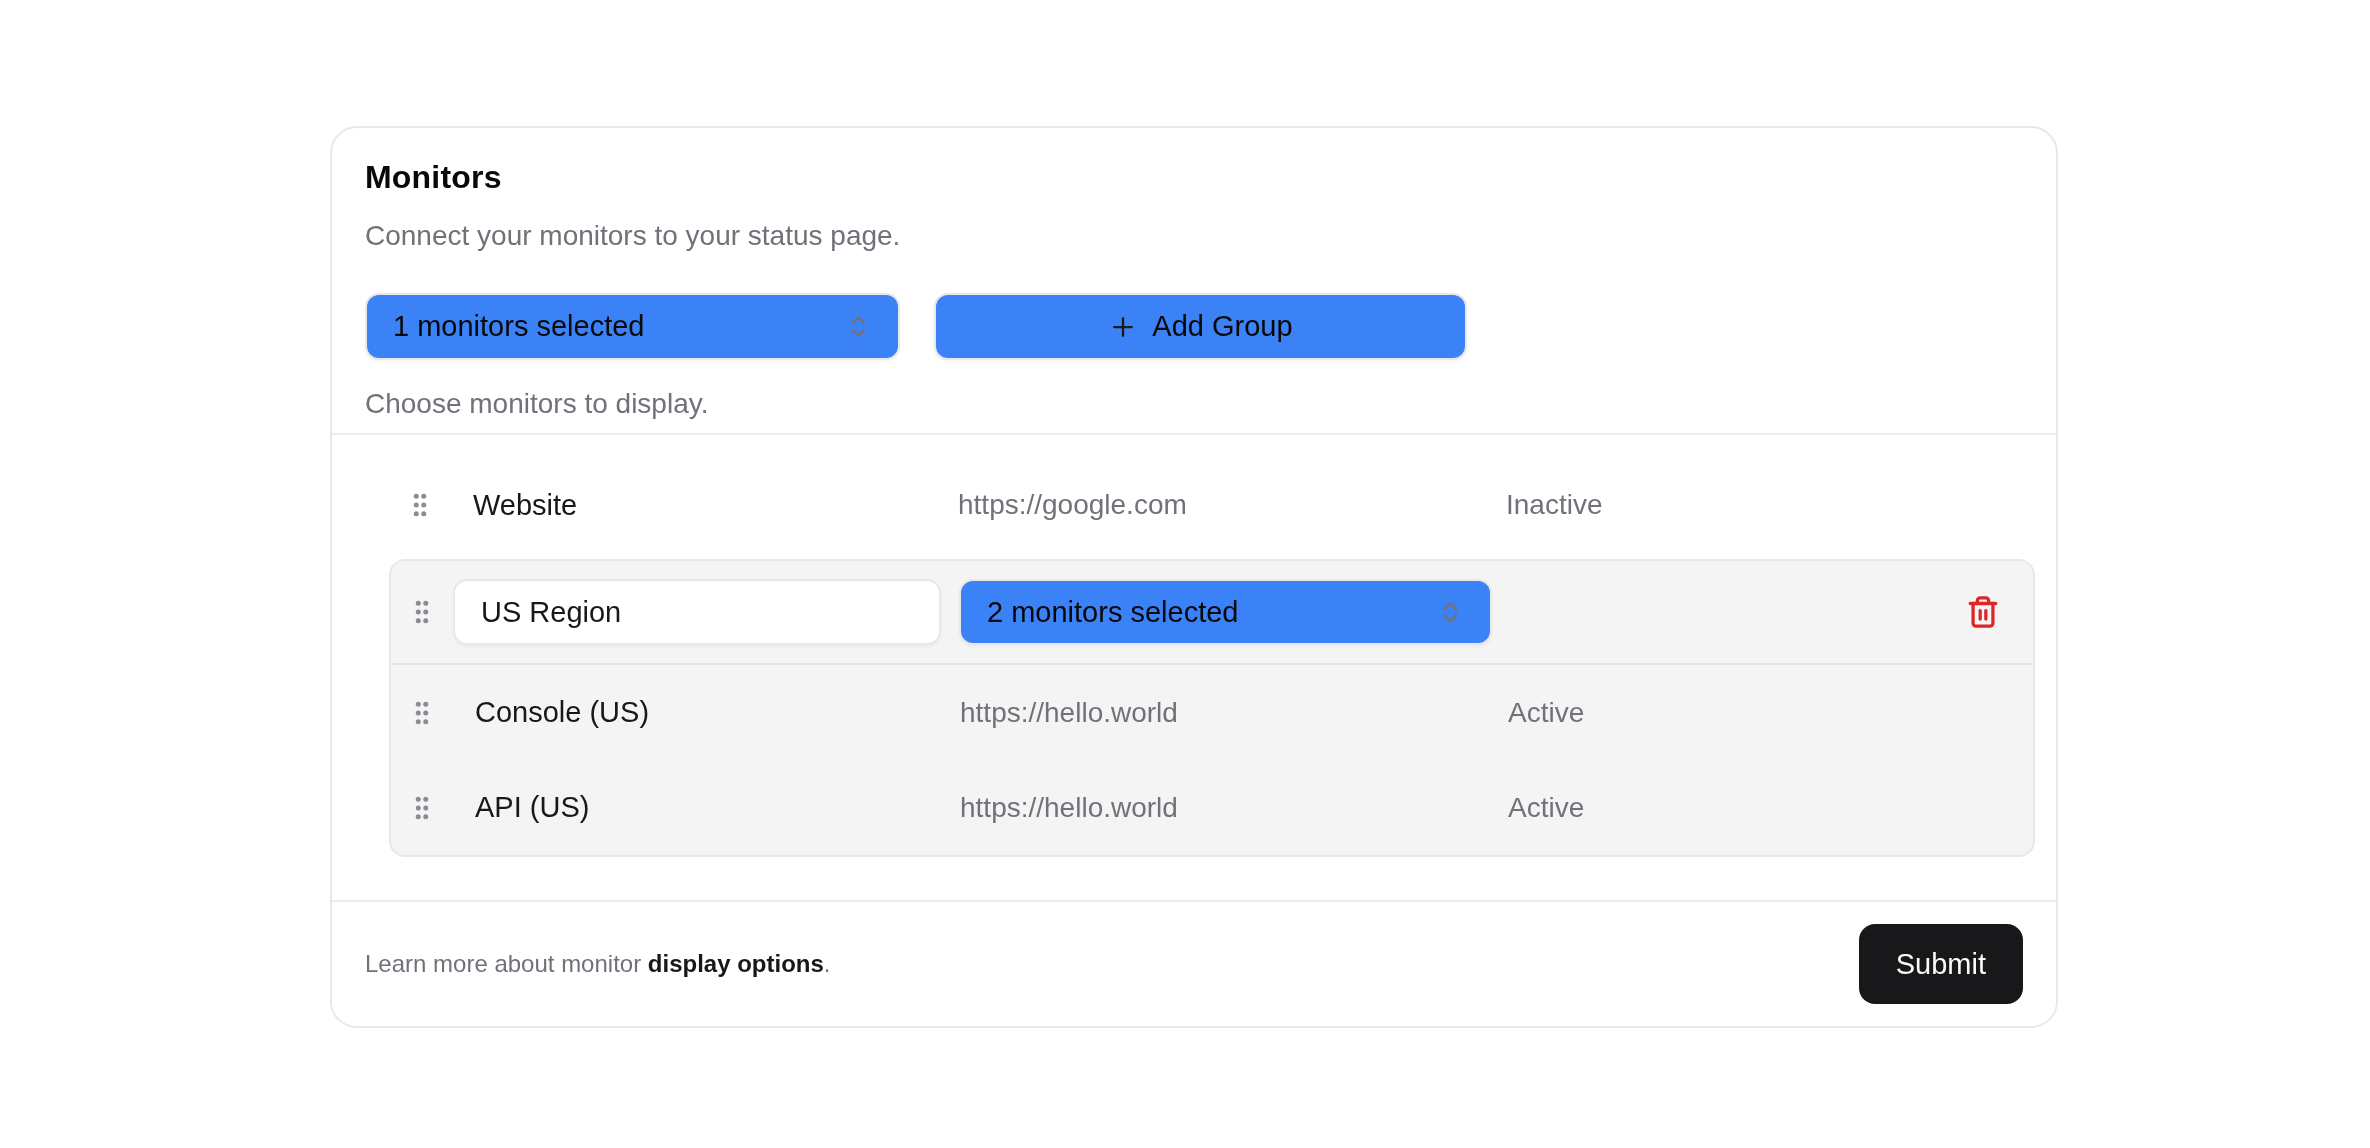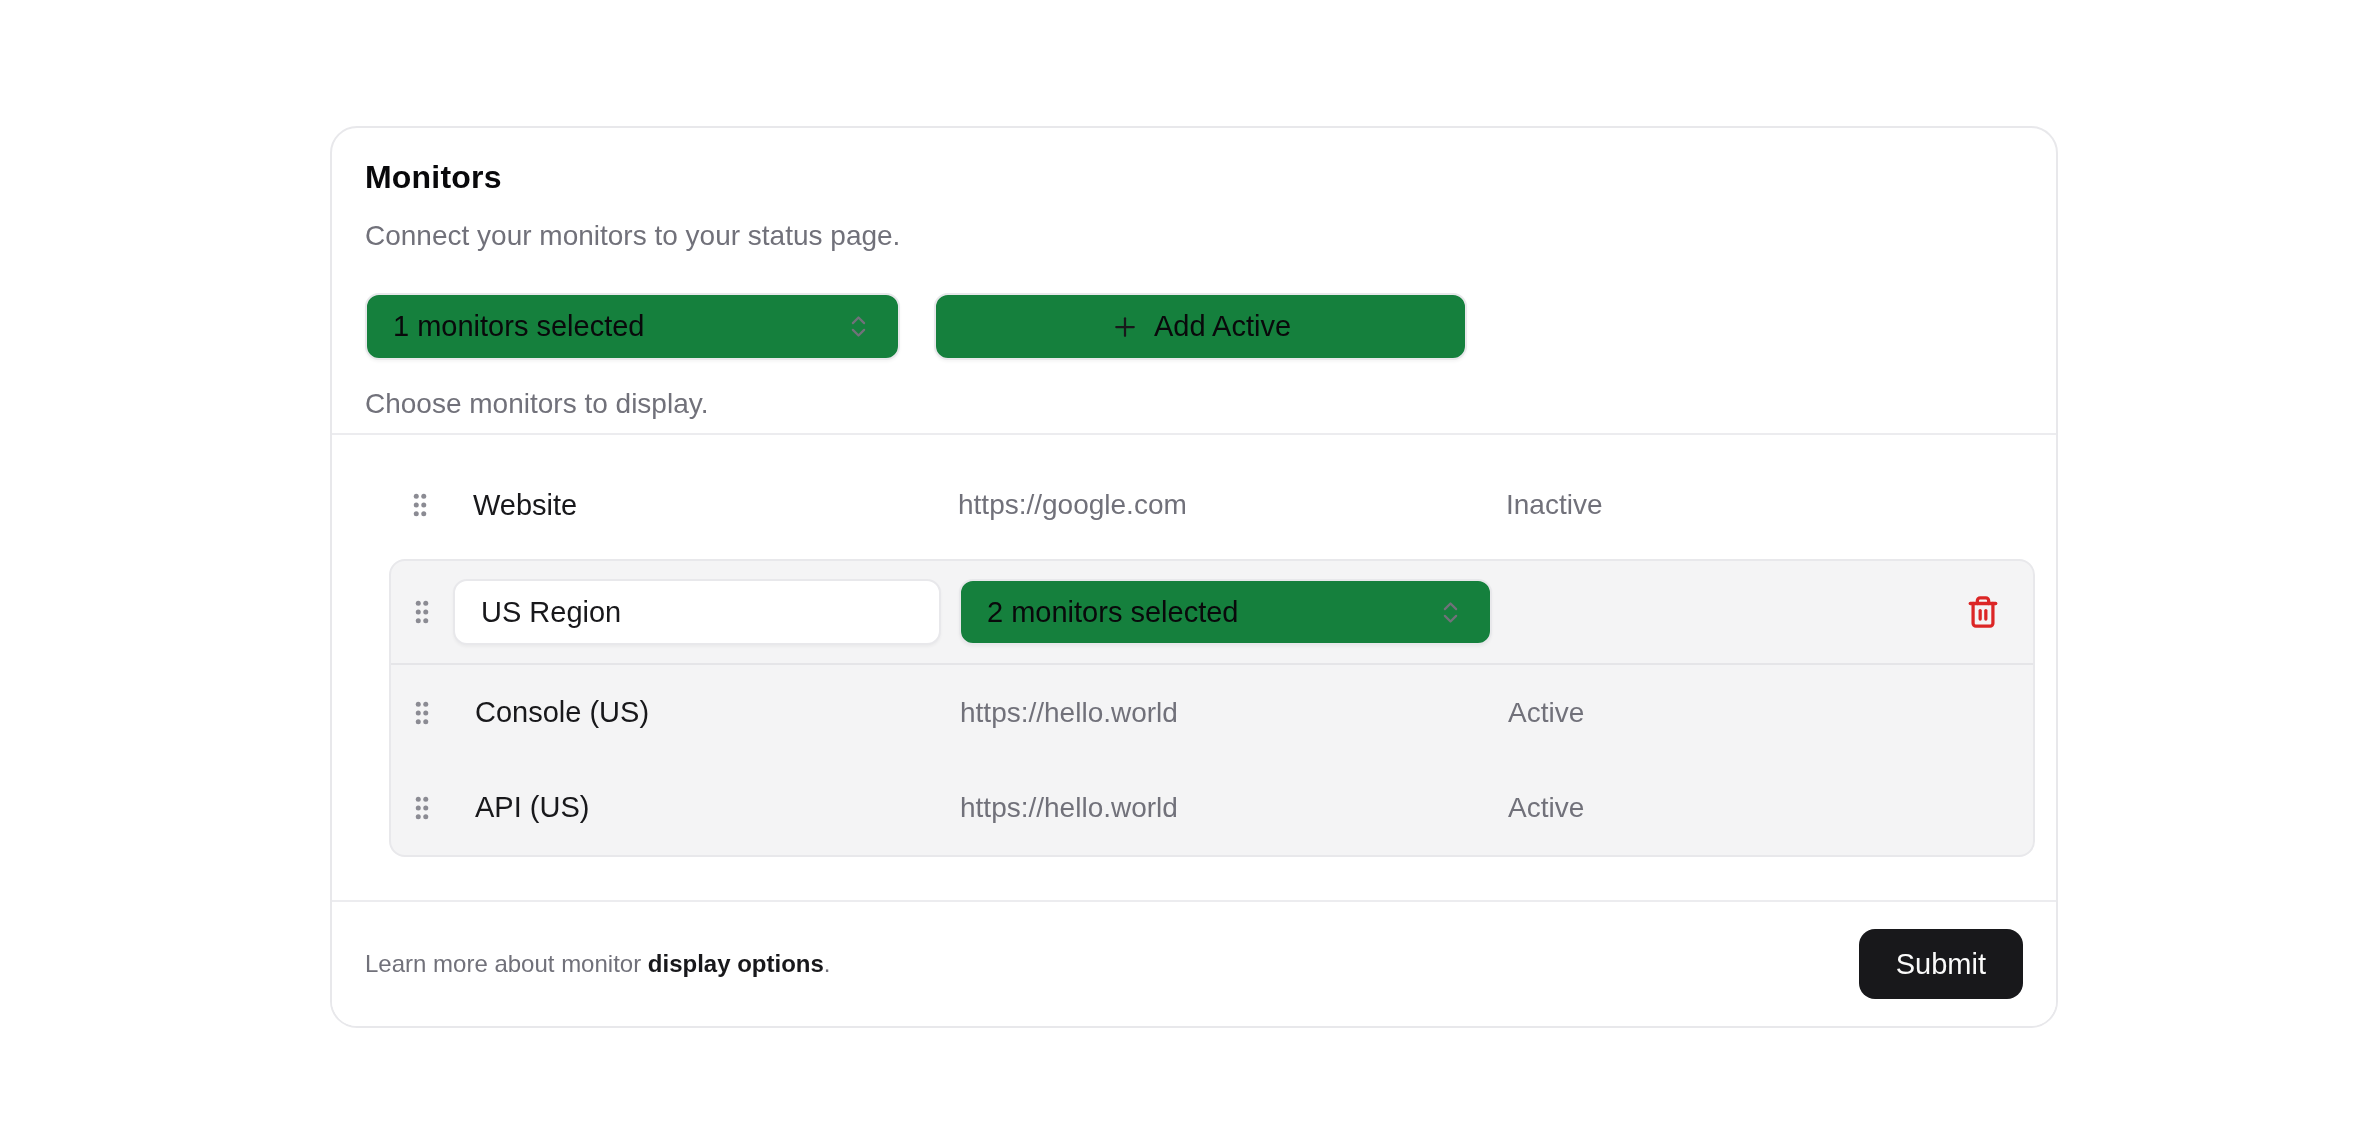--- a/index.html
+++ b/index.html
@@ -44,21 +44,21 @@
     line-height: 38px;
   }
   .controls-row {
     margin-top: 38px;
     display: flex;
     align-items: center;
     gap: 34px;
   }
   .select-box, .btn-outline {
     height: 67px;
-    background: #15803d;
+    background: #3b82f6;
     border: 2px solid #e8e8eb;
     border-radius: 14px;
     box-shadow: 0 2px 3px rgba(0,0,0,0.04);
     display: flex;
     align-items: center;
     cursor: pointer;
     font-family: inherit;
   }
   .select-box {
     width: 535px;
@@ -182,21 +182,21 @@
   .footer-note {
     font-size: 24px;
     color: #71717a;
   }
   .footer-note .link {
     font-weight: 700;
     color: #18181b;
     cursor: pointer;
   }
   .btn-primary {
-    height: 70px;
+    height: 80px;
     padding: 0 37px;
     background: #18181b;
     color: #fafafa;
     border: none;
     border-radius: 16px;
     font-size: 29px;
     font-weight: 500;
     font-family: inherit;
     cursor: pointer;
   }
@@ -223,21 +223,21 @@
         </span>
       </button>
 
       <button class="btn-outline">
         <span>
           <svg width="30" height="30" viewBox="0 0 24 24" fill="none" stroke="#18181b" stroke-width="1.8" stroke-linecap="round">
             <path d="M5 12h14"></path>
               <path d="M12 5v14"></path>
           </svg>
         </span>
-        <span>Add Active</span>
+        <span>Add Group</span>
       </button>
     </div>
 
     <div class="helper">Choose monitors to display.</div>
   </div>
 
   <div class="card-table">
 
     <div class="monitor-row">
       <div class="cell-name">

